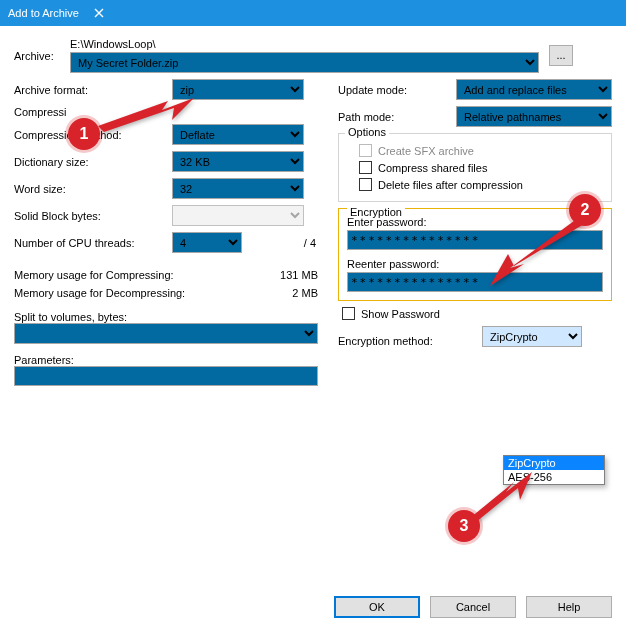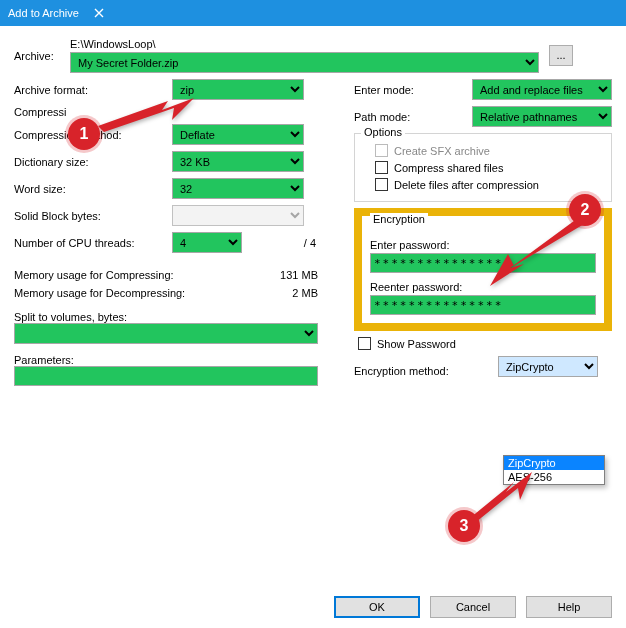--- a/index.html
+++ b/index.html
@@ -16,28 +16,28 @@
     color: #fff; cursor: default;
   }
 
   .content { padding: 12px 14px 0 14px; position: relative; }
 
   .row { display: flex; align-items: center; margin-bottom: 6px; }
   .label-col { width: 158px; }
   .right-half .label-col { width: 118px; }
 
   select, input[type="text"] {
-    border: 1px solid #a7a7a7; background: #22c55e; height: 20px;
+    border: 1px solid #a7a7a7; background: #0369a1; height: 20px;
     padding: 0 3px;
   }
   select { height: 21px; }
   .combo { width: 132px; }
   .wide-combo { width: 469px; }
 
-  .columns { display: flex; gap: 36px; margin-top: 6px; }
+  .columns { display: flex; gap: 20px; margin-top: 6px; }
   .left-half { width: 304px; }
   .right-half { flex: 1; }
 
   .browse-btn {
     width: 24px; height: 21px; border: 1px solid #adadad; background: #e1e1e1;
     text-align: center; line-height: 18px; cursor: default;
   }
 
   .static-right { text-align: right; flex: 1; padding-right: 2px; }
 
@@ -49,21 +49,21 @@
   }
 
   .checkbox-row { display: flex; align-items: center; gap: 6px; margin: 4px 0 2px 12px; }
   .chk {
     width: 13px; height: 13px; border: 1px solid #333; background: #fff; display: inline-block;
   }
   .chk.disabled { border-color: #bbb; }
   .chk-label.disabled { color: #888; }
 
   .encrypt-box {
-    border: 8px solid #eab308; padding: 17px 8px 8px 8px; margin-top: 6px; position: relative;
+    border: 1px solid #eab308; padding: 1px 8px 8px 8px; margin-top: 6px; position: relative;
   }
   .encrypt-box .legend {
     position: absolute; top: -3px; left: 8px; background: #fff; padding: 0 3px;
   }
   .pw-input {
     width: 100%; border: 1px solid #888; height: 22px; padding: 0 6px;
     letter-spacing: 2px; font-family: monospace;
   }
 
   .vol-input { width: 304px; }
@@ -168,21 +168,21 @@
       <div style="height:6px"></div>
       <div>Split to volumes, bytes:</div>
       <select class="vol-input"><option></option></select>
       <div style="height:10px"></div>
       <div>Parameters:</div>
       <input type="text" class="param-input" style="">
     </div>
 
     <div class="right-half">
       <div class="row">
-        <div class="label-col">Enter mode:</div>
+        <div class="label-col">Update mode:</div>
         <select style="flex:1"><option>Add and replace files</option></select>
       </div>
       <div class="row">
         <div class="label-col">Path mode:</div>
         <select style="flex:1"><option>Relative pathnames</option></select>
       </div>
 
       <div class="fieldset">
         <div class="legend">Options</div>
         <div class="checkbox-row">

